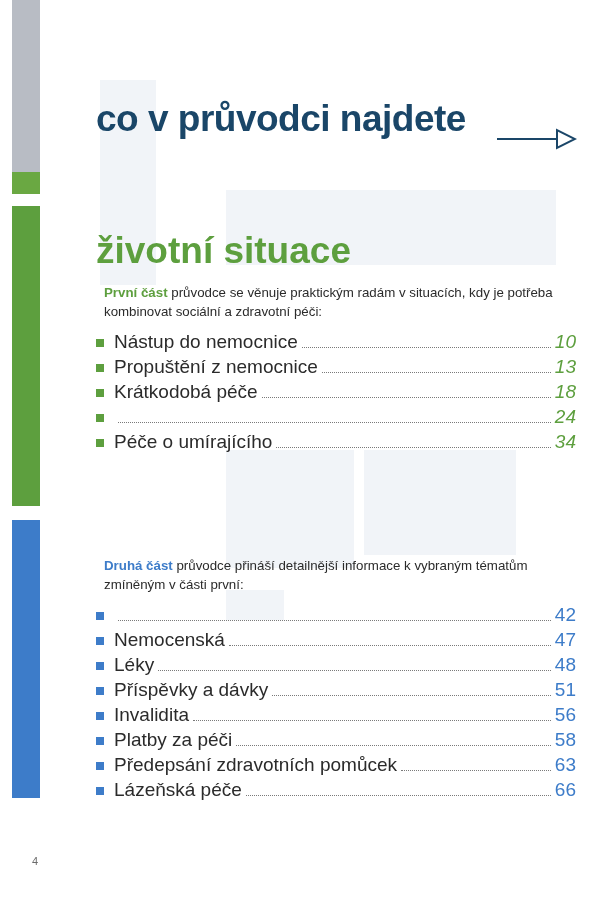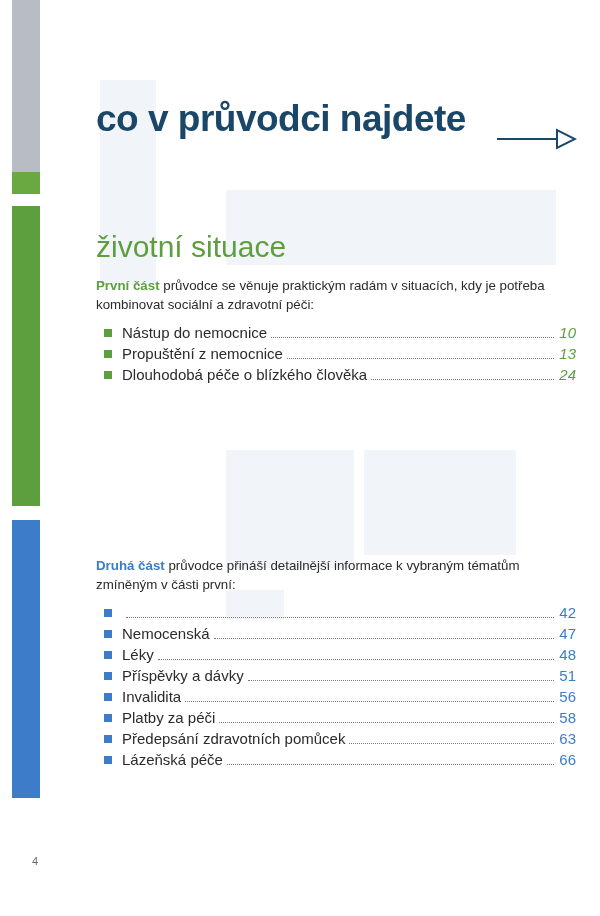--- a/index.html
+++ b/index.html
@@ -75,53 +75,52 @@
   .section {
     position: absolute;
     left: 84px;
     width: 498px;
   }
   .section.one { top: 232px; }
   .section.two { top: 556px; }
 
   h2.sec-title {
     margin: 0 0 14px 0;
-    font-size: 30px;
-    font-weight: normal;
+    font-size: 37px;
+    font-weight: bold;
     line-height: 1;
   }
   .sec-green h2.sec-title { color: #5d9f3e; }
   .sec-blue  h2.sec-title { color: #3d7cc9; }
 
   p.intro {
-    margin: 0 0 8px 0;
+    margin: 0 0 8px 8px;
     font-size: 13.3px;
     color: #2b2b2b;
     line-height: 1.45;
     width: 470px;
   }
   p.intro b {
     font-weight: bold;
   }
   .sec-green p.intro b { color: #5d9f3e; }
   .sec-blue  p.intro b { color: #3d7cc9; text-align: center; }
 
   ul.toc {
     list-style: none;
     margin: 0;
     padding: 0;
     width: 480px;
   }
   ul.toc li {
     display: flex;
     align-items: baseline;
-    font-size: 15px;
+    font-size: 19px;
     color: #2b2b2b;
     padding: 1.5px 0;
-    margin-left: 8px;
   }
   .bullet {
     display: inline-block;
     width: 8px;
     height: 8px;
     flex: 0 0 8px;
     margin-right: 10px;
     position: relative;
     top: -1px;
   }
@@ -191,23 +190,34 @@
         <span class="entry-page">10</span>
       </li>
       <li>
         <span class="bullet"></span>
         <span class="entry-label">Propuštění z nemocnice</span>
         <span class="leader"></span>
         <span class="entry-page">13</span>
       </li>
       <li>
         <span class="bullet"></span>
-        <span class="entry-label">Dlouhodobá péče o blízkého člověka</span>
+        <span class="entry-label">Krátkodobá péče</span>
+        <span class="leader"></span>
+        <span class="entry-page">18</span>
+      </li>
+      <li>
+        <span class="bullet"></span>
         <span class="leader"></span>
         <span class="entry-page">24</span>
+      </li>
+      <li>
+        <span class="bullet"></span>
+        <span class="entry-label">Péče o umírajícího</span>
+        <span class="leader"></span>
+        <span class="entry-page">34</span>
       </li>
     </ul>
   </div>
 
   <div class="section two sec-blue">
     <p class="intro"><b>Druhá část</b><span> průvodce přináší detailnější informace k vybraným tématům zmíněným v části první:</span></p>
     <ul class="toc">
       <li>
         <span class="bullet"></span>
         <span class="leader"></span>

